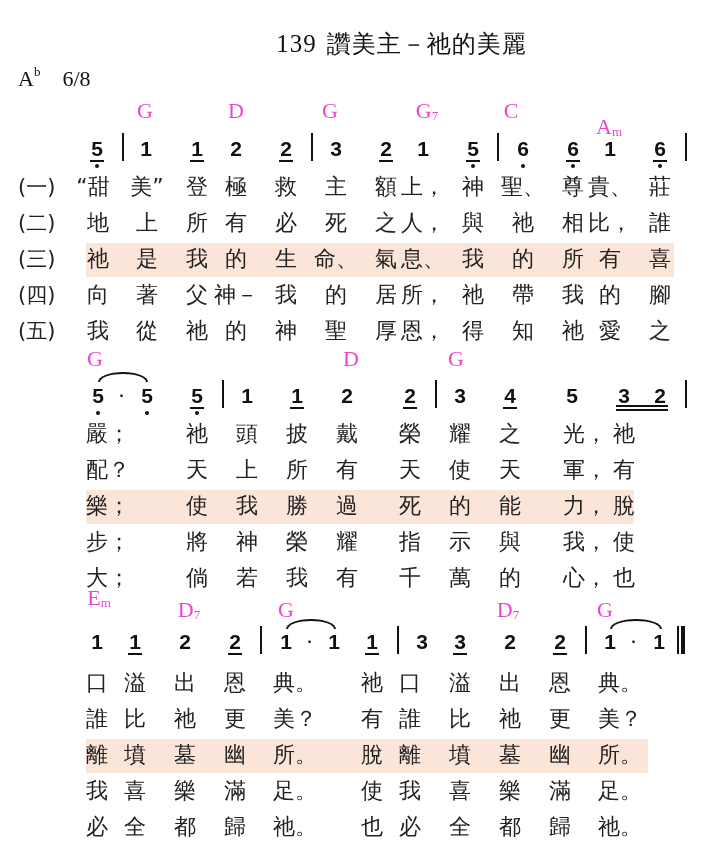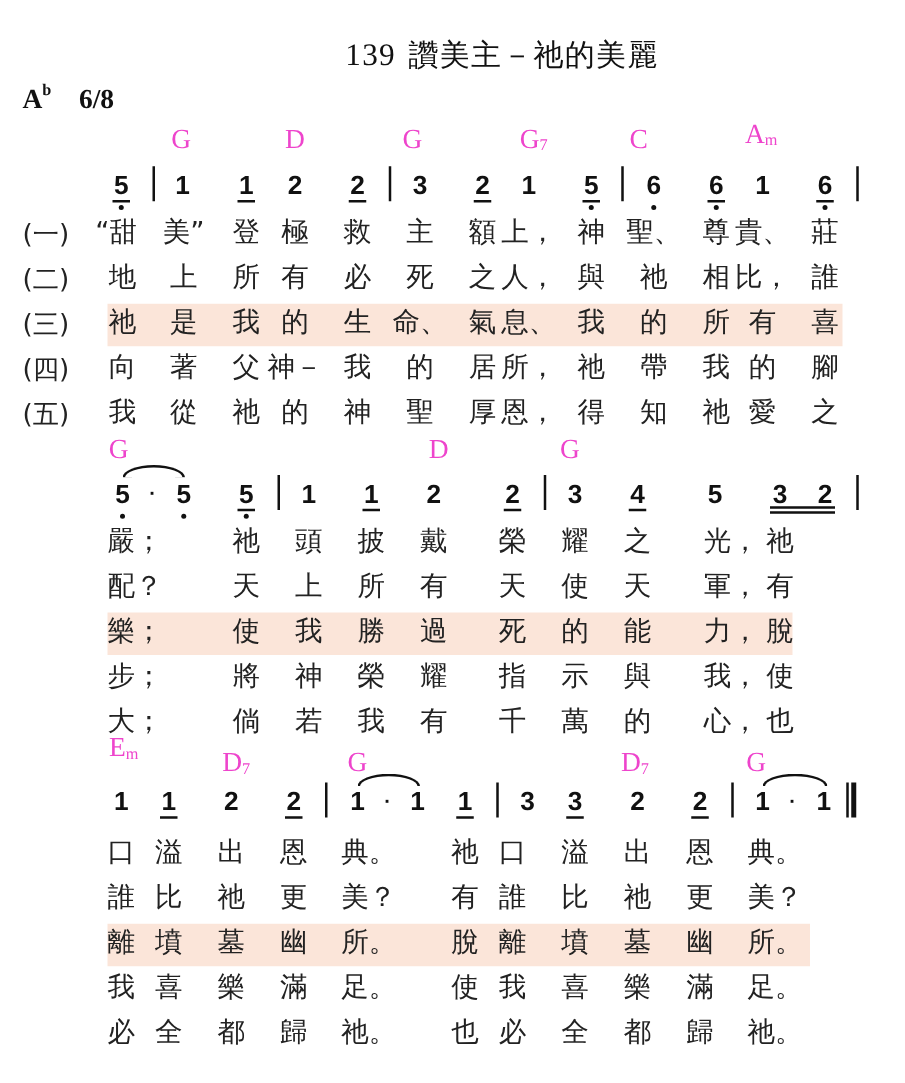--- a/index.html
+++ b/index.html
@@ -2,21 +2,21 @@
 <html><head>
 <meta charset="utf-8">
 <style>
   html, body { margin: 0; padding: 0; background: #ffffff; }
   body { width: 724px; height: 866px; position: relative; overflow: hidden;
          font-family: "DejaVu Serif", "Liberation Serif", serif; color: #111; }
   .abs { position: absolute; }
   .title { left: 0; width: 723px; top: 28px; text-align: center; font-size: 24px;
            font-family: "DejaVu Sans", sans-serif; letter-spacing: 1px; padding-left: 80px; box-sizing: border-box; }
   .title .num { font-family: "Liberation Serif", serif; font-size: 25px; margin-right: 10px; }
-  .key { left: 18px; top: 66px; font-family: "Liberation Serif", serif; font-size: 22px; font-weight: bold; }
+  .key { left: 18px; top: 66px; font-family: "Liberation Serif", serif; font-size: 22px; }
   .key sup { font-size: 13px; position: relative; top: -2px; }
   .key .meter { margin-left: 22px; }
   .chord { font-family: "Liberation Serif", serif; font-size: 22px; color: #ee44cc; transform: translateX(-50%); white-space: nowrap; }
   .chord sub { font-size: 13px; vertical-align: -2px; }
   .note { font-family: "Liberation Sans", sans-serif; font-weight: bold; font-size: 21px; transform: translateX(-50%);
           width: 20px; text-align: center; line-height: 24px; }
   .note.u1::after { content: ""; position: absolute; left: 3px; right: 3px; bottom: -1px; border-bottom: 2px solid #111; }
   .note.lowdot::before { content: ""; position: absolute; left: 50%; bottom: -7px; width: 4px; height: 4px; margin-left: -2px; background: #111; border-radius: 50%; }
   .dot { font-family: "Liberation Sans", sans-serif; font-weight: bold; font-size: 16px; transform: translateX(-50%); line-height: 24px; }
   .bar { width: 2px; height: 28px; background: #111; }
@@ -37,21 +37,21 @@
   <span>A</span><sup>b</sup><span class="meter">6/8</span>
 </div>
 
 <div>
 
   <div class="abs chord" style="left:145px;top:98px"><span>G</span></div>
   <div class="abs chord" style="left:236px;top:98px"><span>D</span></div>
   <div class="abs chord" style="left:330px;top:98px"><span>G</span></div>
   <div class="abs chord" style="left:427px;top:98px"><span>G</span><sub>7</sub></div>
   <div class="abs chord" style="left:511px;top:98px"><span>C</span></div>
-  <div class="abs chord" style="left:609px;top:94px"><span>A</span><sub>m</sub></div>
+  <div class="abs chord" style="left:609px;top:114px"><span>A</span><sub>m</sub></div>
 
   <div class="abs note u1 lowdot" style="left:97px;top:137px">5</div>
   <div class="abs bar" style="left:122px;top:133px"></div>
   <div class="abs note" style="left:146px;top:137px">1</div>
   <div class="abs note u1" style="left:197px;top:137px">1</div>
   <div class="abs note" style="left:236px;top:137px">2</div>
   <div class="abs note u1" style="left:286px;top:137px">2</div>
   <div class="abs bar" style="left:311px;top:133px"></div>
   <div class="abs note" style="left:336px;top:137px">3</div>
   <div class="abs note u1" style="left:386px;top:137px">2</div>

